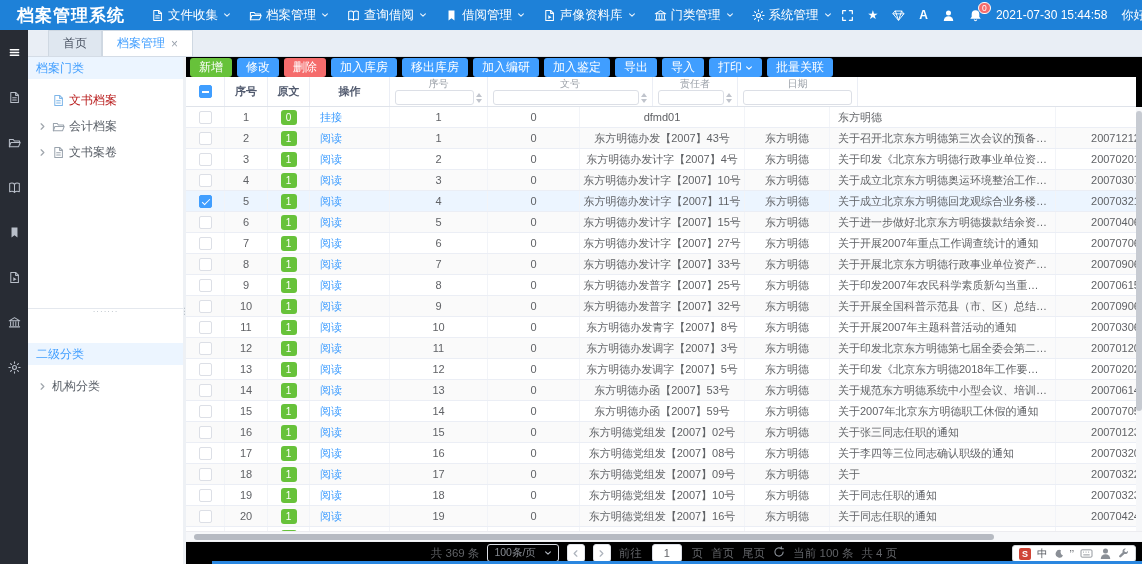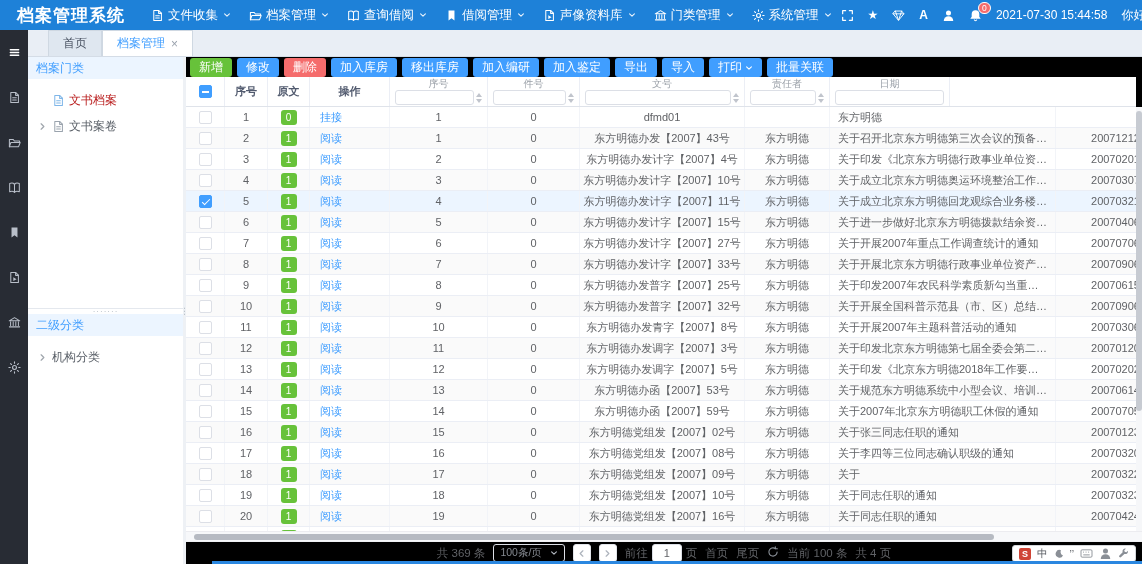--- a/index.html
+++ b/index.html
@@ -40,21 +40,21 @@
   .panel1 { height:251px; }
   .panel-header { height:22px; background:#ecf5ff; color:#409eff; display:flex; align-items:center; padding-left:8px; font-size:12px; }
   .tree { padding-top:8px; }
   .tree-item { height:26px; display:flex; align-items:center; gap:4px; padding-left:10px; color:#5a6068; cursor:pointer; font-size:12px; white-space:nowrap; }
   .tree-item.selected { color:#b91c1c; }
   .t-caret { width:10px; display:flex; align-items:center; color:#a0a6ad; }
   .t-icon { display:flex; align-items:center; color:#9aa3ad; }
   .tree-item.selected .t-icon { color:#7fb6e8; }
   .splitter-h { height:6px; border-top:1px solid #e4e8ee; display:flex; align-items:center; justify-content:center; color:#b9c0c8; font-size:8px; line-height:4px; letter-spacing:1px; cursor:row-resize; }
   .splitter-h::after { content:"·······"; }
-  .panel2 { flex:1; }
+  .panel2 { flex:1;margin-top:29px; }
   .v-splitter { position:absolute; left:183px; top:57px; width:3px; height:507px; background:#eef1f5; cursor:col-resize; display:flex; align-items:center; justify-content:center; color:#b9c0c8; font-size:9px; }
   .v-splitter::after { content:"⋮"; }
 
   
   .main { position:absolute; left:186px; top:57px; width:956px; height:507px; background:#000000; }
   .toolbar { height:20px; display:flex; gap:5px; padding:1px 0 0 4px; }
   .btn { height:19px; display:flex; align-items:center; gap:3px; padding:0 9px; font-size:12px; color:#fff; border:none; border-radius:3px; cursor:pointer; white-space:nowrap; font-family:inherit; }
   .btn-green { background:#67c23a; }
   .btn-blue  { background:#409eff; }
   .btn-red   { background:#f56c6c; }
@@ -94,21 +94,21 @@
   .vscroll { position:absolute; right:0; top:50px; width:6px; height:424px; background:#f6f7f9; }
   .vscroll .thumb { position:absolute; left:0; top:4px; width:6px; height:300px; background:#c7cbd2; border-radius:3px; }
   .hscroll { height:10px; background:#f7f8fa; border-top:1px solid #ececf0; position:relative; }
   .hscroll .thumb { position:absolute; left:8px; top:2px; height:6px; width:800px; background:#b6bac2; border-radius:3px; }
 
   
   .pagination { height:23px; display:flex; align-items:center; justify-content:center; gap:8px; font-size:11.5px; color:#606266; position:relative; border-top:1px solid #f0f1f4; }
   .pg-select { height:18px; border:1px solid #dcdfe6; border-radius:3px; display:flex; align-items:center; gap:8px; padding:0 6px; font-size:10.5px; color:#878c93; cursor:pointer; }
   .pg-arrow { width:18px; height:18px; border:1px solid #e2e5ea; border-radius:3px; display:flex; align-items:center; justify-content:center; color:#aeb4bd; cursor:pointer; background:#fff; }
   .pg-goto input { width:30px; height:18px; border:1px solid #dcdfe6; border-radius:3px; text-align:center; font-size:11px; color:#606266; outline:none; font-family:inherit; }
-  .pg-goto { display:flex; align-items:center; gap:4px; }
+  .pg-goto { display:flex; align-items:center; gap:10px; }
   .pg-link { cursor:pointer; }
   .pg-refresh { display:flex; align-items:center; color:#8d939b; cursor:pointer; }
 
   
   .ime { position:absolute; right:6px; top:3px; height:17px; background:#fff; border:1px solid #d4d7db; border-radius:3px; box-shadow:0 1px 2px rgba(0,0,0,.08); display:flex; align-items:center; gap:6px; padding:0 6px; color:#8a8f96; }
   .sogou { width:12px; height:12px; background:#cf4436; color:#fff; border-radius:2px; font-size:9px; font-weight:bold; line-height:12px; text-align:center; }
   .ime-tx { font-size:10.5px; color:#55595f; }
   .ime-ic { display:flex; align-items:center; }
 
   .bottom-strip { position:absolute; left:212px; bottom:0; width:930px; height:3px; background:#2a87e0; }
@@ -351,20 +351,34 @@
           <div class="tree-item selected">
             <span class="t-caret"></span>
             <span class="t-icon">
               <svg width="13" height="13" viewBox="0 0 14 14" fill="none" stroke="currentColor" stroke-width="1.1" stroke-linecap="round" stroke-linejoin="round">
                 <path d="M3 1.5 h5.2 l3 3 V12.5 H3 z"></path>
                 <path d="M8.2 1.5 V4.7 h3"></path>
                 <path d="M5 7.2 h4 M5 9.6 h4"></path>
               </svg>
             </span>
             <span>文书档案</span>
+          </div>
+          <div class="tree-item">
+            <span class="t-caret">
+              <svg width="9" height="9" viewBox="0 0 10 10" fill="none" stroke="currentColor" stroke-width="1.4" stroke-linecap="round" stroke-linejoin="round">
+                <path d="M3.5 2 L6.5 5 3.5 8"></path>
+              </svg>
+            </span>
+            <span class="t-icon">
+              <svg width="13" height="13" viewBox="0 0 14 14" fill="none" stroke="currentColor" stroke-width="1.1" stroke-linecap="round" stroke-linejoin="round">
+                <path d="M1.5 11.5 V3.8 h4.2 l1.1 1.6 h5.7 v1.6"></path>
+                <path d="M3.1 7 h10 l-1.7 4.5 H1.5 z"></path>
+              </svg>
+            </span>
+            <span>会计档案</span>
           </div>
           <div class="tree-item">
             <span class="t-caret">
               <svg width="9" height="9" viewBox="0 0 10 10" fill="none" stroke="currentColor" stroke-width="1.4" stroke-linecap="round" stroke-linejoin="round">
                 <path d="M3.5 2 L6.5 5 3.5 8"></path>
               </svg>
             </span>
             <span class="t-icon">
               <svg width="13" height="13" viewBox="0 0 14 14" fill="none" stroke="currentColor" stroke-width="1.1" stroke-linecap="round" stroke-linejoin="round">
                 <path d="M3 1.5 h5.2 l3 3 V12.5 H3 z"></path>
@@ -452,30 +466,20 @@
         <div class="th c4 filter">
           <span class="th-label">序号</span>
           <span class="th-input-row">
               <input style="">
               <span class="sort">
                 <i class="up"></i>
                 <i class="down"></i>
               </span>
             </span>
         </div>
-        <div class="th c5 filter">
-          <span class="th-label">件号</span>
-          <span class="th-input-row">
-              <input style="">
-              <span class="sort">
-                <i class="up"></i>
-                <i class="down"></i>
-              </span>
-            </span>
-        </div>
         <div class="th c6 filter">
           <span class="th-label">文号</span>
           <span class="th-input-row">
               <input style="">
               <span class="sort">
                 <i class="up"></i>
                 <i class="down"></i>
               </span>
             </span>
         </div>

